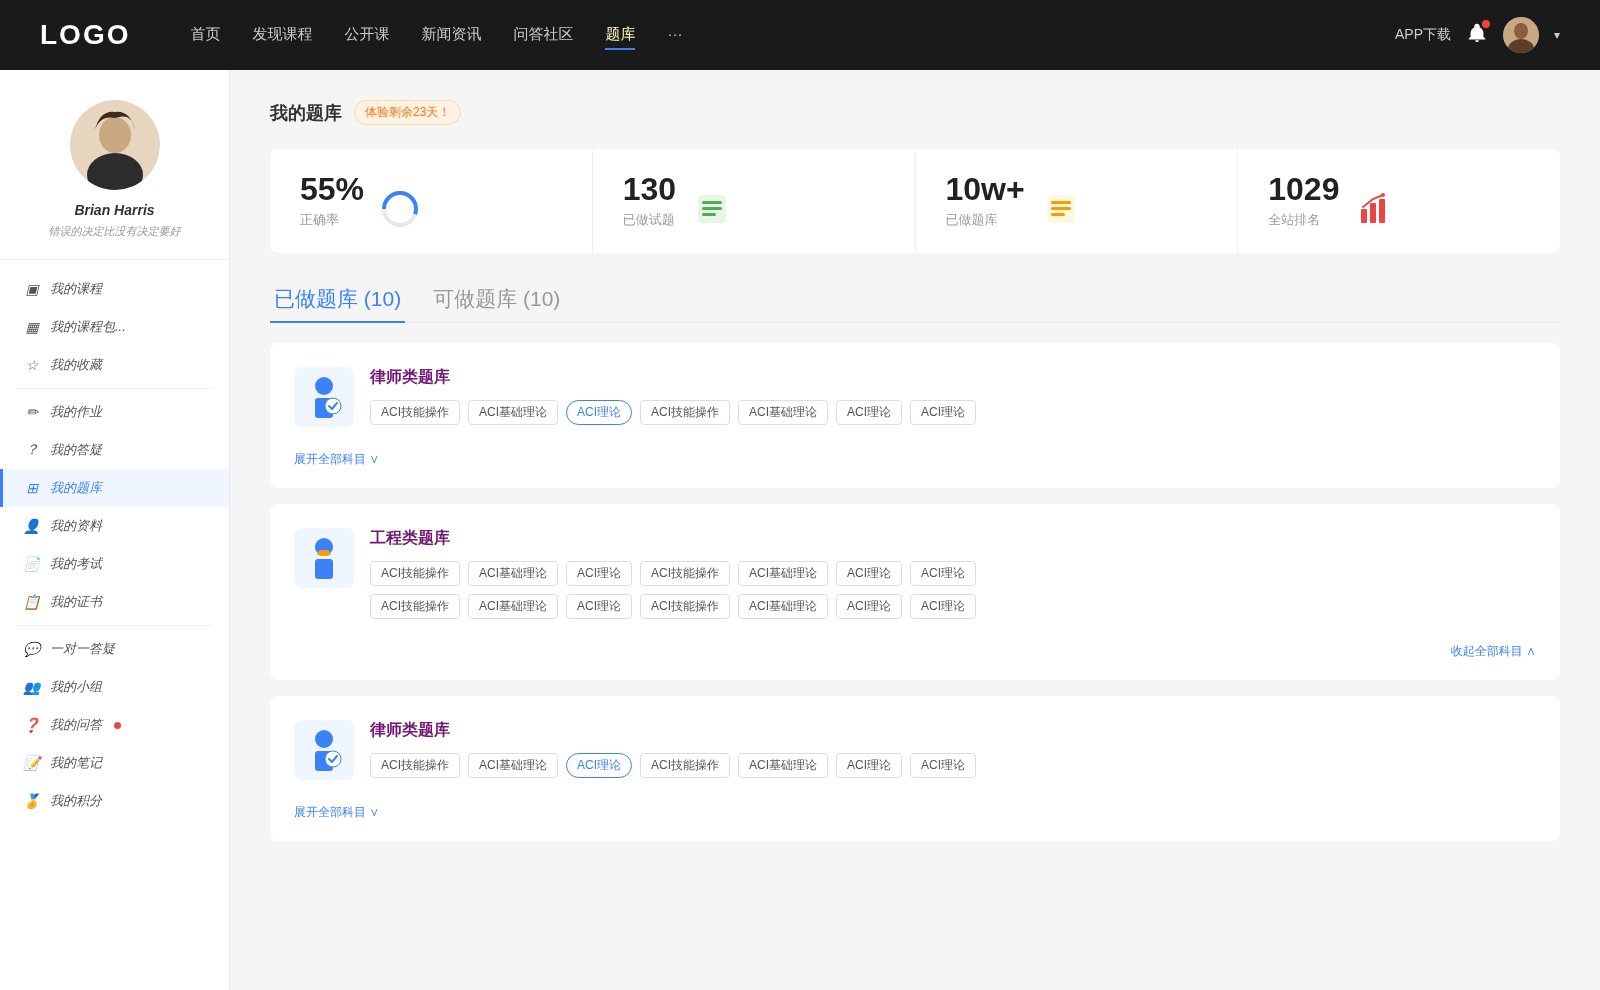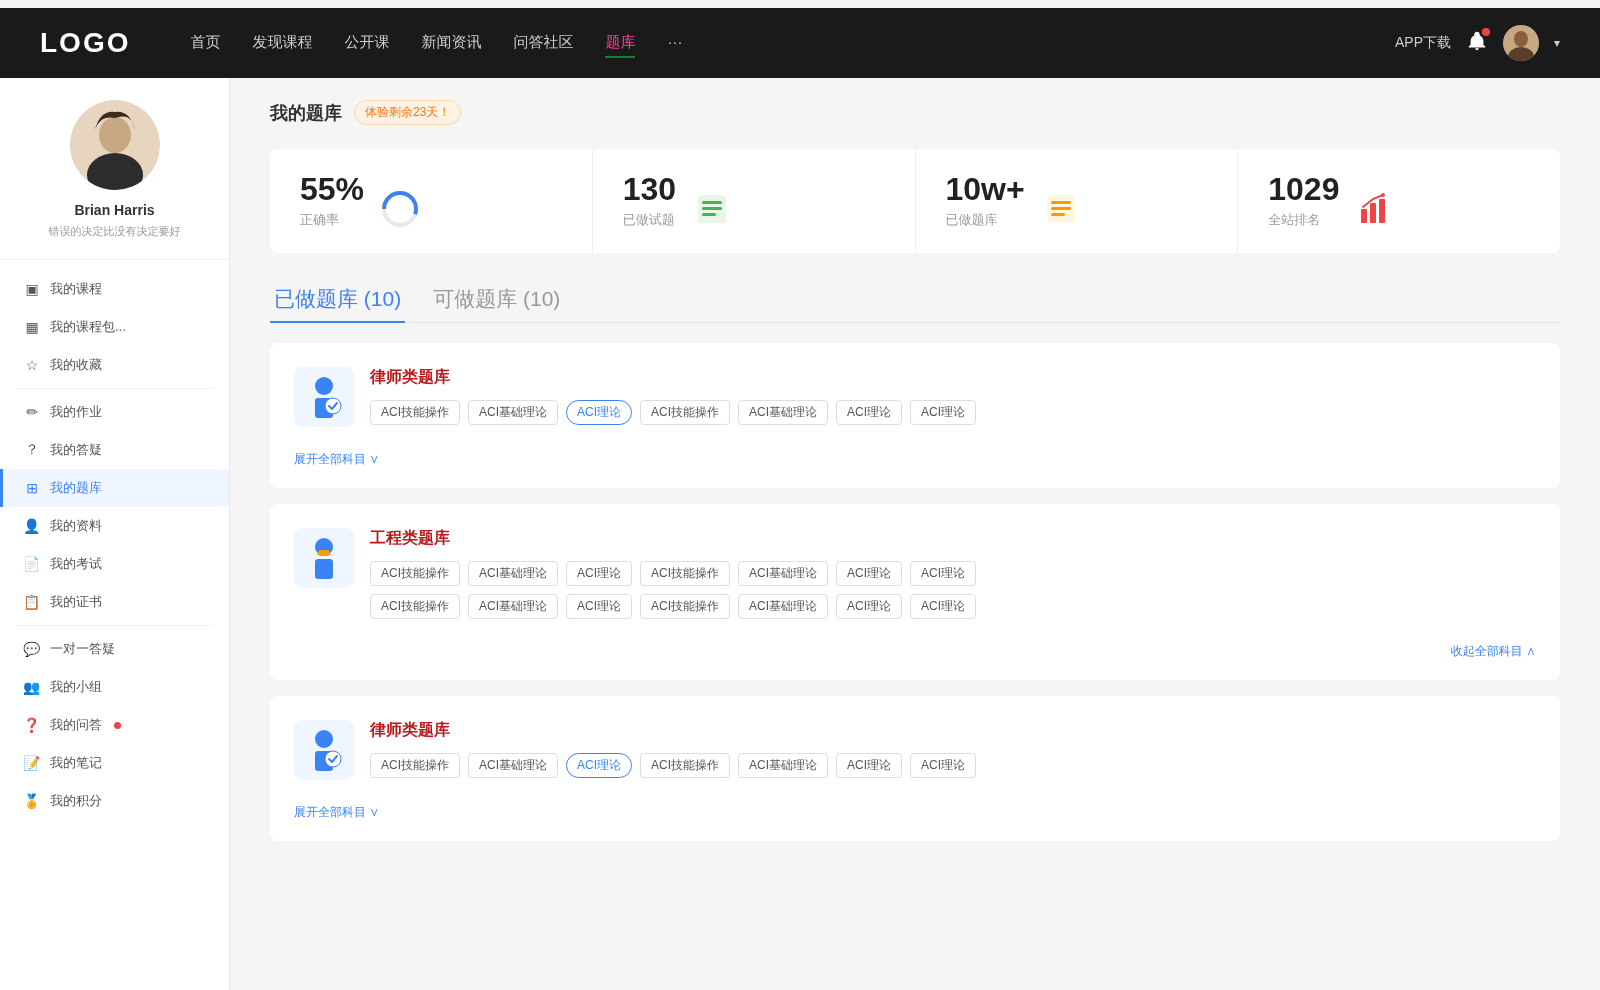--- a/index.html
+++ b/index.html
@@ -7,21 +7,21 @@
 
     
     .navbar {
       background: #1a1a1a;
       height: 70px;
       display: flex;
       align-items: center;
       padding: 0 40px;
       color: white;
       position: fixed;
-      top: 8px; left: 0; right: 0;
+      top: 0; left: 0; right: 0;
       z-index: 100;
     }
     .nav-logo {
       font-size: 28px;
       font-weight: bold;
       color: white;
       margin-right: 60px;
       letter-spacing: 2px;
     }
     .nav-links {
@@ -30,22 +30,22 @@
       flex: 1;
       text-align: right;
     }
     .nav-link {
       color: #ccc;
       font-size: 15px;
       cursor: pointer;
       padding: 4px 0;
     }
     .nav-link.active {
-      color: #ec4899;
-      border-bottom: 2px solid #15803d;
+      color: #fef9c3;
+      border-bottom: 2px solid #3b82f6;
     }
     .nav-right {
       display: flex;
       align-items: center;
       gap: 15px;
     }
     .nav-app-download {
       color: #ccc;
       font-size: 14px;
       cursor: pointer;
@@ -91,20 +91,21 @@
     }
 
     
     .sidebar {
       width: 230px;
       background: #fff;
       border-right: 1px solid #e8e8e8;
       padding: 30px 0 20px;
       flex-shrink: 0;
       min-height: calc(100vh - 70px);
+      font-style: italic;
     }
     .sidebar-profile {
       text-align: center;
       padding: 0 20px 20px;
       border-bottom: 1px solid #f0f0f0;
     }
     .profile-avatar-wrap {
       width: 90px;
       height: 90px;
       border-radius: 50%;
@@ -281,21 +282,21 @@
       border-radius: 8px;
       background: #eff6ff;
       display: flex;
       align-items: center;
       justify-content: center;
       flex-shrink: 0;
     }
     .qbank-title {
       font-size: 16px;
       font-weight: 600;
-      color: #b91c1c;
+      color: #701a75;
       margin-bottom: 12px;
     }
     .tags-row {
       display: flex;
       flex-wrap: wrap;
       gap: 8px;
       align-items: center;
     }
     .tag {
       font-size: 12px;

